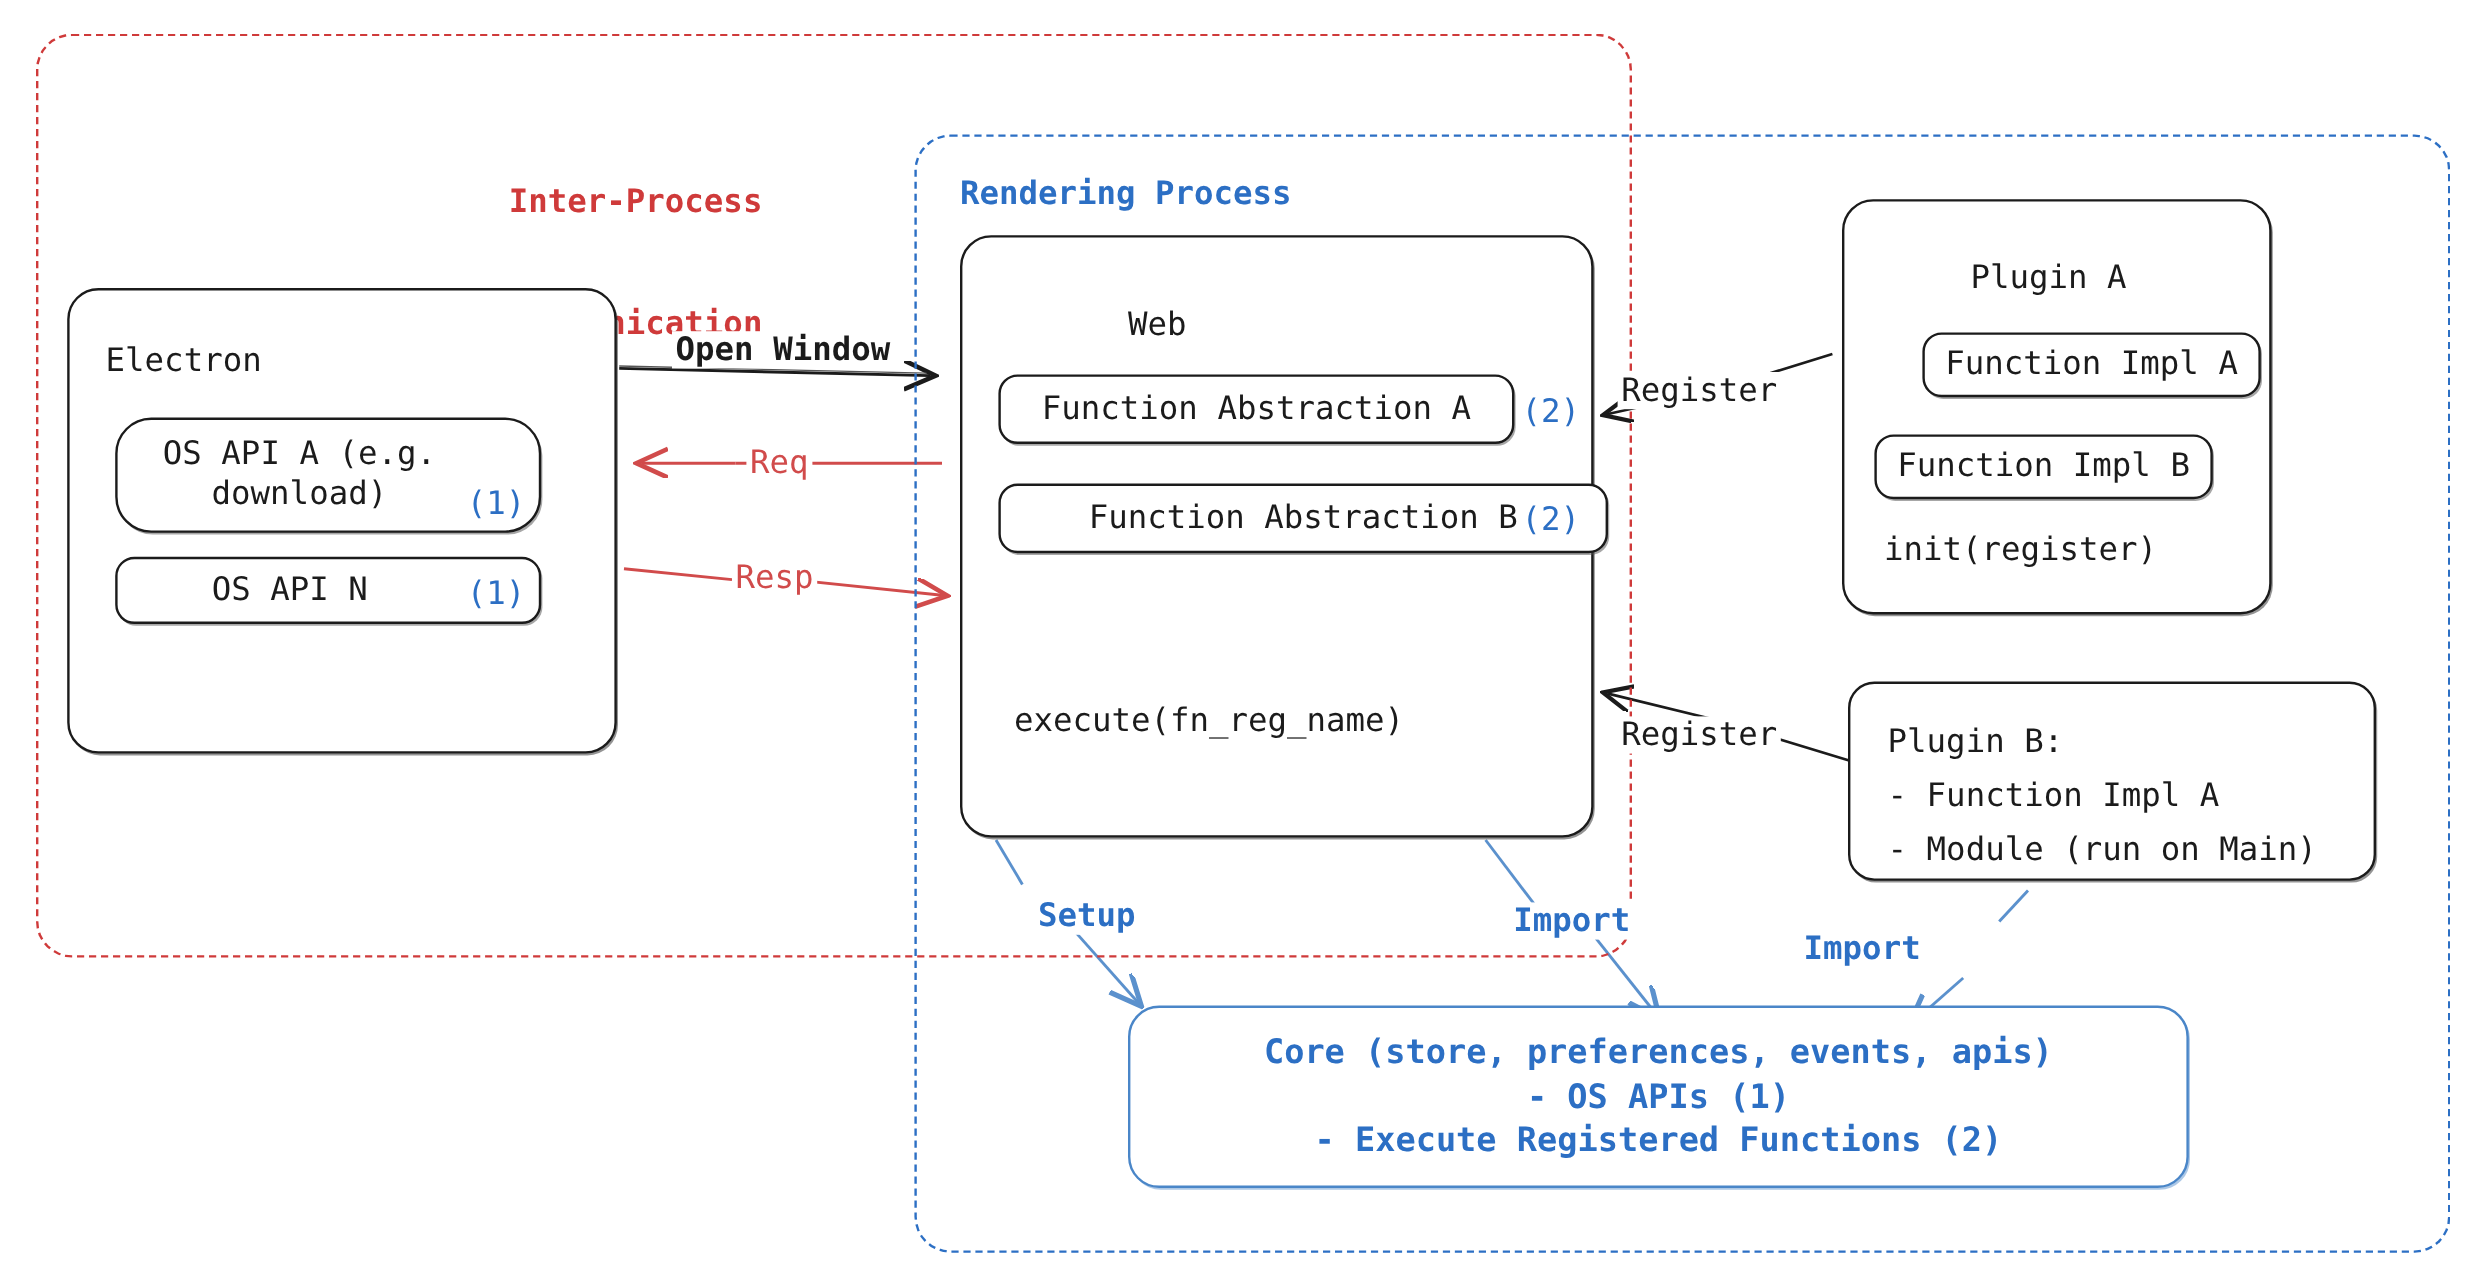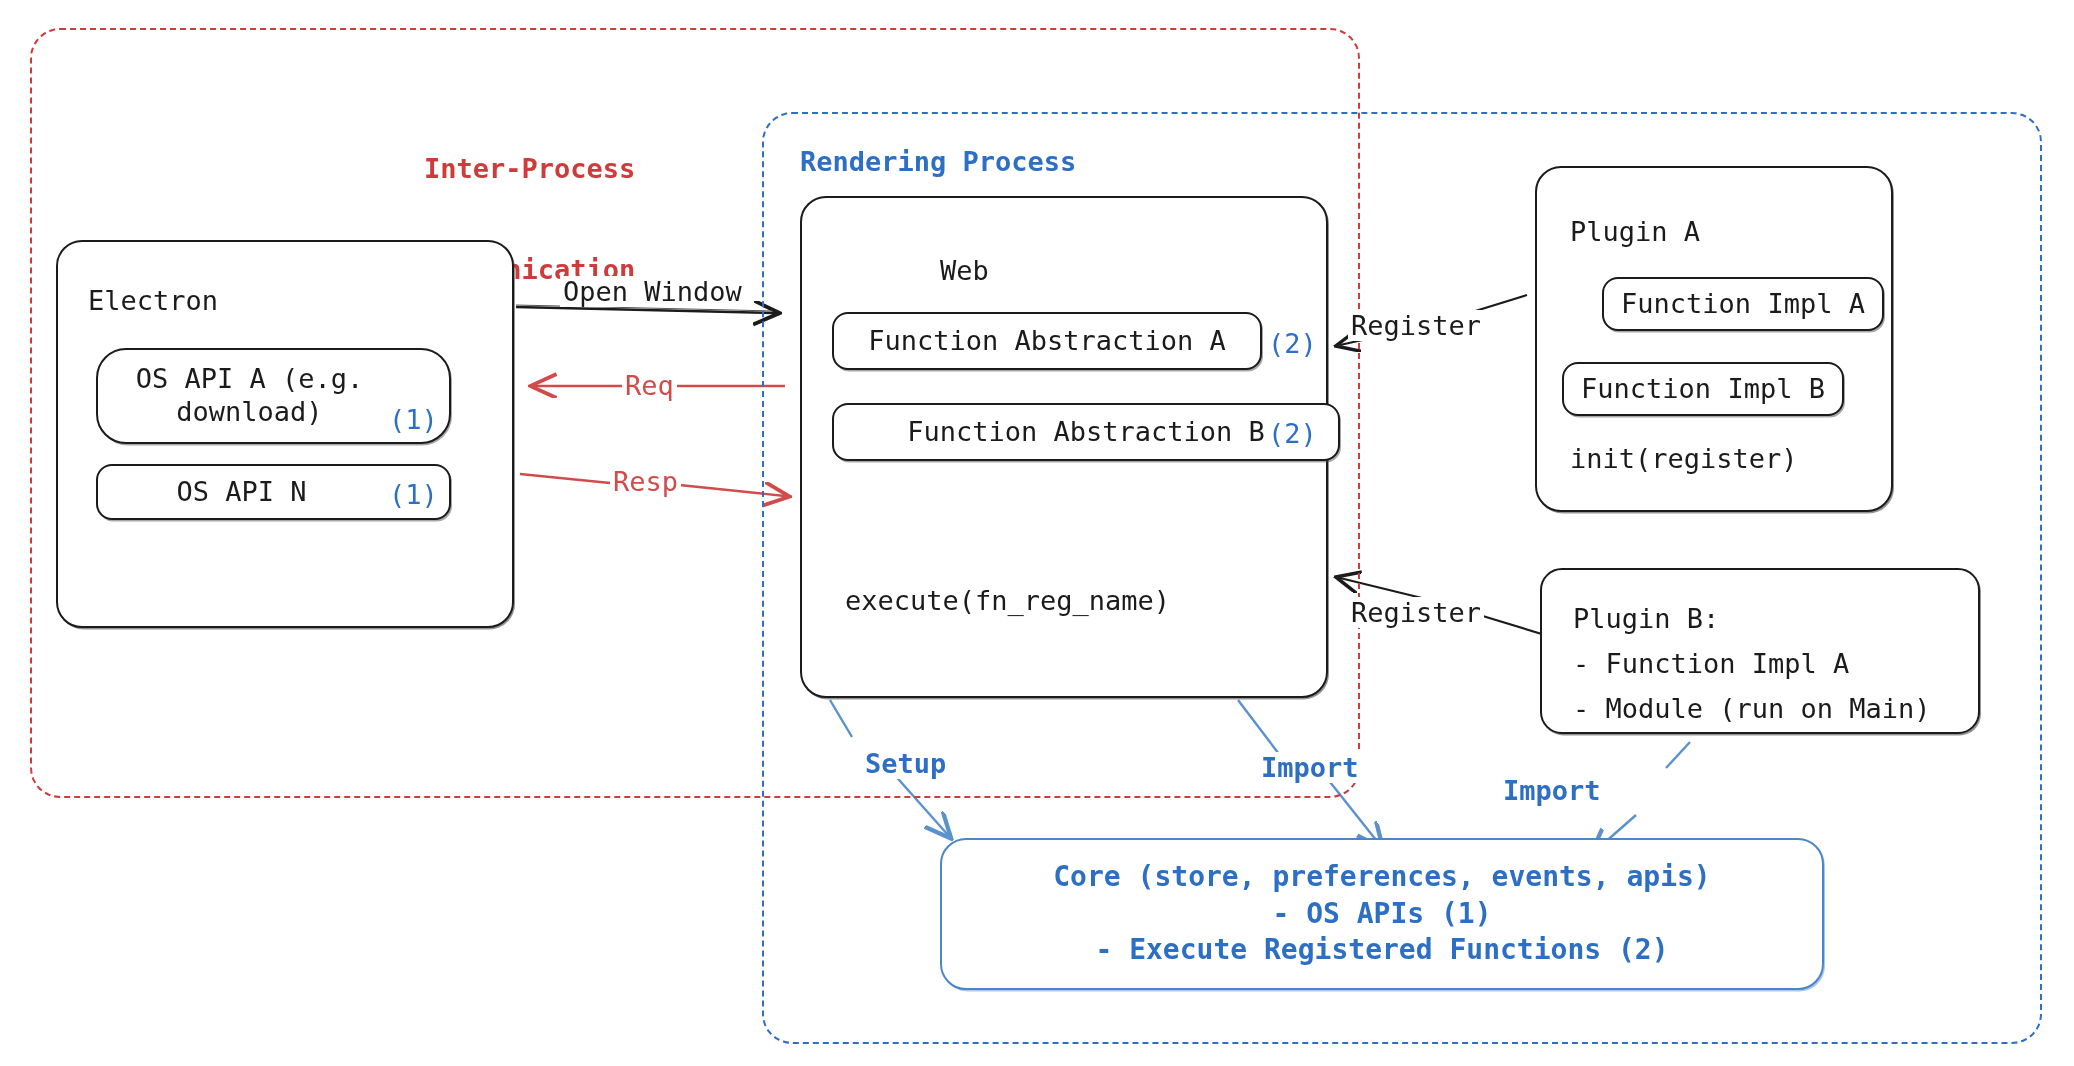--- a/index.html
+++ b/index.html
@@ -218,21 +218,21 @@
   <div class="inner-box" style="left:832px; top:403px; width:508px; height:58px;">
     <span class="box-text">Function Abstraction B</span>
   </div>
   <div class="blue-num" style="left:1268px; top:418px;">(2)</div>
 
 
   <div class="title-text" style="left:845px; top:585px;">execute(fn_reg_name)</div>
 
   <div class="box" style="left:1535px; top:166px; width:358px; height:346px;"></div>
 
-  <div class="title-text" style="left:1570px; top:216px;">Plugin A</div>
+  <div class="title-text" style="left:1642px; top:216px;">Plugin A</div>
 
   <div class="inner-box" style="left:1582px; top:277px; width:282px; height:54px;margin-left:20px;">
     <span class="box-text">Function Impl A</span>
   </div>
 
   <div class="inner-box" style="left:1562px; top:362px; width:282px; height:54px;">
     <span class="box-text">Function Impl B</span>
   </div>
 
   <div class="title-text" style="left:1570px; top:443px;">init(register)</div>
@@ -242,21 +242,21 @@
   <div class="plugin-list-line" style="position:absolute; left:1573px; top:600px;">Plugin B:</div>
   <div class="plugin-list-line" style="position:absolute; left:1573px; top:690px;">- Module (run on Main)</div>
   <div class="plugin-list-line" style="position:absolute; left:1573px; top:645px;">- Function Impl A</div>
 
   <div class="core-box" style="left:940px; top:838px; width:884px; height:152px;">
     <div class="core-line">Core (store, preferences, events, apis)</div>
     <div class="core-line">- OS APIs (1)</div>
     <div class="core-line">- Execute Registered Functions (2)</div>
   </div>
 
-  <div class="edge-label black" style="left:560px; top:276px;">Open Window</div>
+  <div class="edge-label black" style="left:560px; top:276px;font-weight:bold;">Open Window</div>
 
   <div class="edge-label red" style="left:622px; top:370px;">Req</div>
 
   <div class="edge-label red" style="left:610px; top:466px;">Resp</div>
 
   <div class="edge-label black" style="left:1348px; top:310px;">Register</div>
 
   <div class="edge-label black" style="left:1348px; top:597px;">Register</div>
 
   <div class="edge-label blue" style="left:862px; top:748px;">Setup</div>

